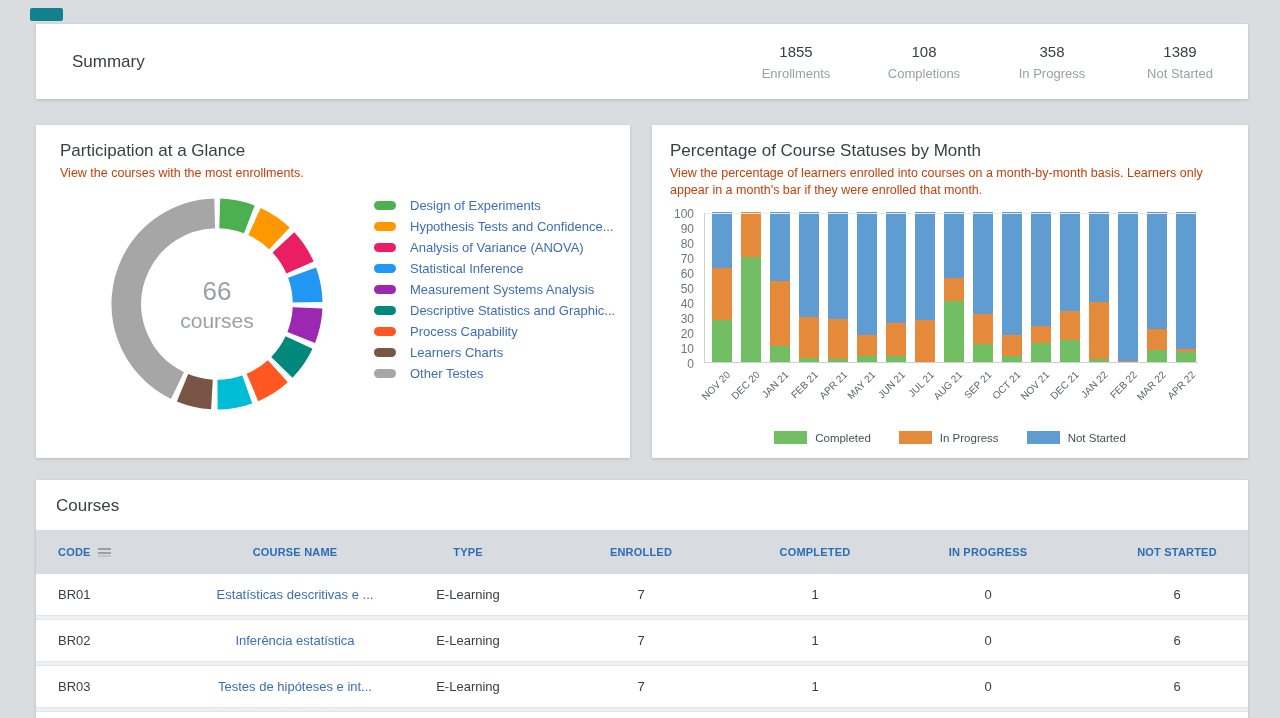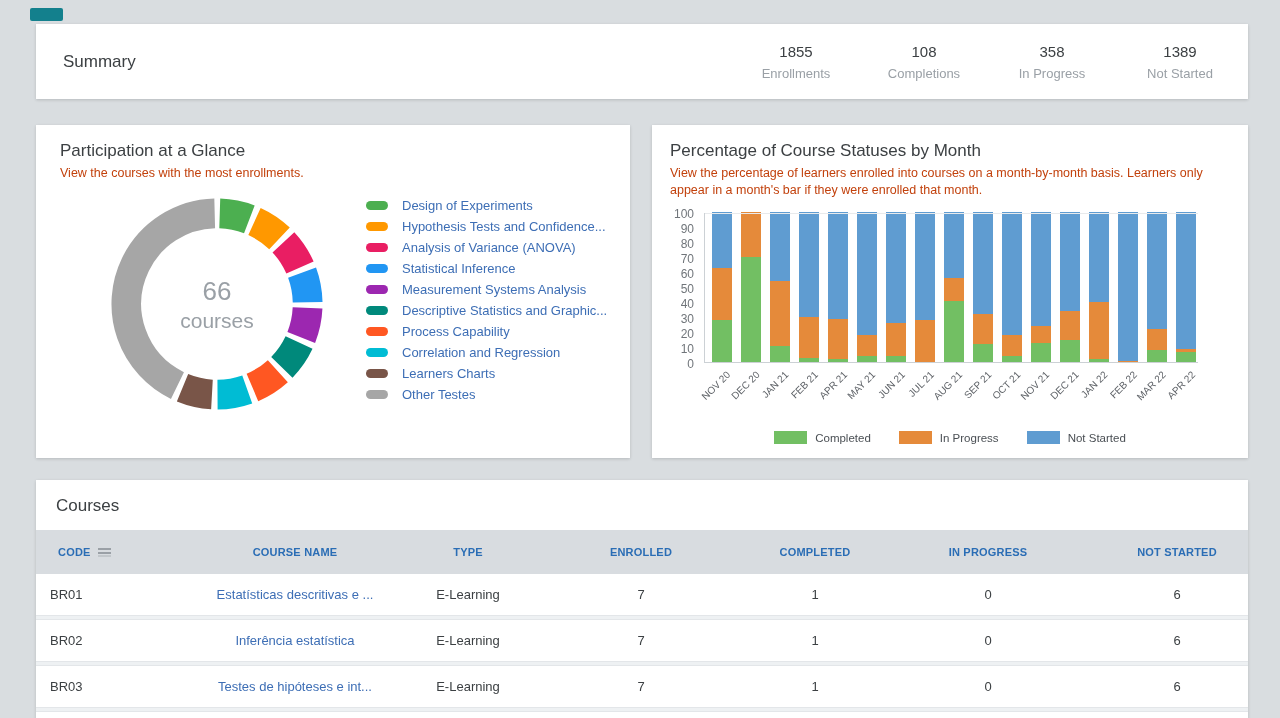--- a/index.html
+++ b/index.html
@@ -13,40 +13,40 @@
   .card {
     background: #ffffff;
     box-shadow: 0 1px 3px rgba(0,0,0,0.16);
     position: absolute;
   }
   
   .accent-bar { position: absolute; left: 30px; top: 8px; width: 33px; height: 13px; border-radius: 2px; }
 
   
   #summary-card { left: 36px; top: 24px; width: 1212px; height: 75px; display: flex; align-items: center; }
-  #summary-card .title { font-size: 17px; color: #3c4043; padding-left: 27px; flex: 1; }
+  #summary-card .title { font-size: 17px; color: #3c4043; padding-left: 36px; flex: 1; }
   .stats { display: flex; gap: 36px; padding-right: 22px; }
   .stat { width: 92px; text-align: center; }
   .stat-value { font-size: 15px; color: #3c4043; margin-bottom: 6px; }
   .stat-label { font-size: 13px; color: #9aa0a6; }
 
   
   #participation-card { left: 36px; top: 125px; width: 594px; height: 333px; padding: 16px 24px; }
   #statuses-card { left: 652px; top: 125px; width: 596px; height: 333px; padding: 16px 18px; }
   .card-title { font-size: 17px; color: #3c4043; margin-bottom: 4px; }
   .card-subtitle { font-size: 12.5px; color: #c2410c; line-height: 1.35; }
 
   
   .donut-wrap { position: absolute; left: 66px; top: 64px; width: 230px; height: 230px; }
   .donut-center { position: absolute; left: 0; top: 0; width: 230px; height: 230px;
     display: flex; flex-direction: column; align-items: center; justify-content: center; color: #9aa0a6; }
   .donut-center .big { font-size: 26px; }
   .donut-center .small { font-size: 21px; margin-top: 2px; }
 
-  .donut-legend { position: absolute; left: 330px; top: 70px; }
+  .donut-legend { position: absolute; left: 338px; top: 70px; }
   .legend-item { display: flex; align-items: center; height: 21px; cursor: pointer; }
   .legend-pill { width: 22px; height: 9px; border-radius: 5px; margin-right: 14px; flex: 0 0 auto; }
   .legend-label { font-size: 13px; color: #3d6eb5; white-space: nowrap; }
 
   
   .chart-box { position: absolute; left: 18px; top: 88px; width: 560px; }
   .ylabels { position: absolute; left: 0; top: 0; width: 28px; height: 150px; }
   .ylabels span { position: absolute; right: 4px; font-size: 12px; color: #70757a; }
   .plot { margin-left: 34px; position: relative; width: 494px; height: 150px;
     border-left: 1px solid #ccd1d5; border-bottom: 1px solid #ccd1d5;
@@ -66,21 +66,21 @@
   #courses-card { left: 36px; top: 480px; width: 1212px; height: 300px; }
   #courses-card .title { font-size: 17px; color: #3c4043; padding: 16px 0 14px 20px; }
   .tgrid { display: grid; grid-template-columns: 140px 238px 108px 238px 110px 236px 142px; align-items: center; }
   .thead { background: #d8dce0; height: 44px; }
   .th { font-size: 11px; font-weight: bold; color: #2a6db5; text-align: center; letter-spacing: 0.2px; }
   .th:first-child { text-align: left; padding-left: 22px; display: flex; align-items: center; gap: 7px; }
   .sort-icon { display: inline-block; width: 13px; height: 9px;
     background: linear-gradient(#9aa0a6 0 2px, transparent 2px 4px, #9aa0a6 4px 6px, transparent 6px 7px, #c2c7cb 7px 9px); }
   .trow { height: 41px; background: #fff; cursor: pointer; }
   .td { font-size: 13px; text-align: center; color: #3c4043; }
-  .td.code { text-align: left; padding-left: 14px; }
+  .td.code { text-align: left; padding-left: 22px; }
   .td.name { color: #3d6eb5; cursor: pointer; }
   .row-gap { height: 5px; background: #eef1f3; border-top: 1px solid #e3e6e9; border-bottom: 1px solid #e3e6e9; }
 </style>
 </head>
 <body>
 
 <div class="accent-bar" style="background: rgb(19, 128, 141);"></div>
 
 <div class="card" id="summary-card">
   <div class="title">Summary</div>
@@ -148,24 +148,20 @@
       </div>
       <div class="legend-item">
         <span class="legend-pill" style="background: rgb(0, 137, 123);"></span>
         <span class="legend-label">Descriptive Statistics and Graphic...</span>
       </div>
       <div class="legend-item">
         <span class="legend-pill" style="background: rgb(255, 87, 34);"></span>
         <span class="legend-label">Process Capability</span>
       </div>
       <div class="legend-item">
-        <span class="legend-pill" style="background: rgb(0, 188, 212);"></span>
-        <span class="legend-label">Correlation and Regression</span>
-      </div>
-      <div class="legend-item">
         <span class="legend-pill" style="background: rgb(121, 85, 72);"></span>
         <span class="legend-label">Learners Charts</span>
       </div>
       <div class="legend-item">
         <span class="legend-pill" style="background: rgb(166, 166, 166);"></span>
         <span class="legend-label">Other Testes</span>
       </div>
     </div>
 </div>
 

